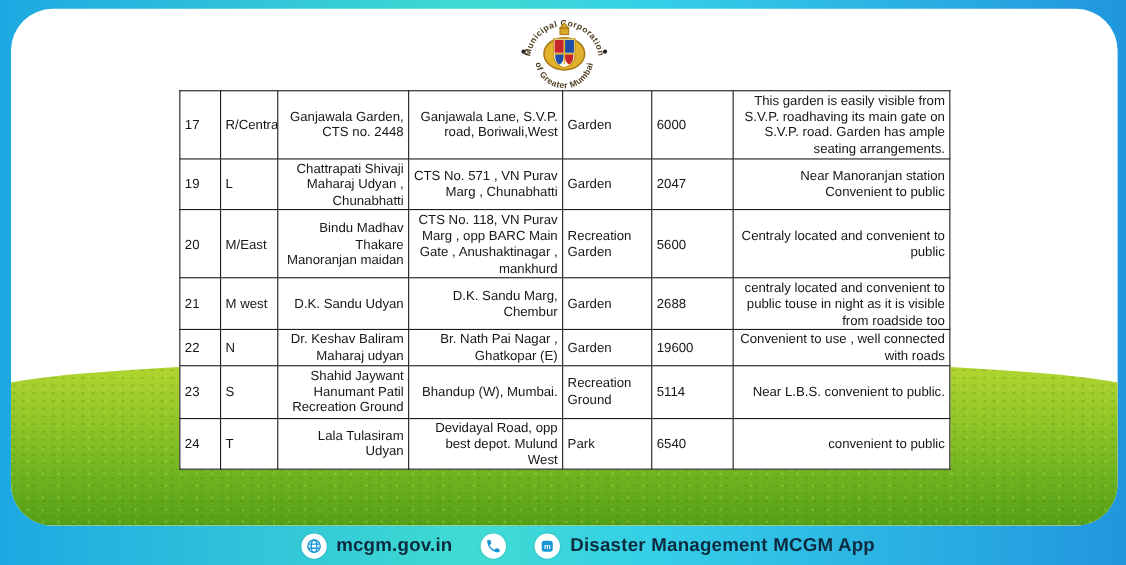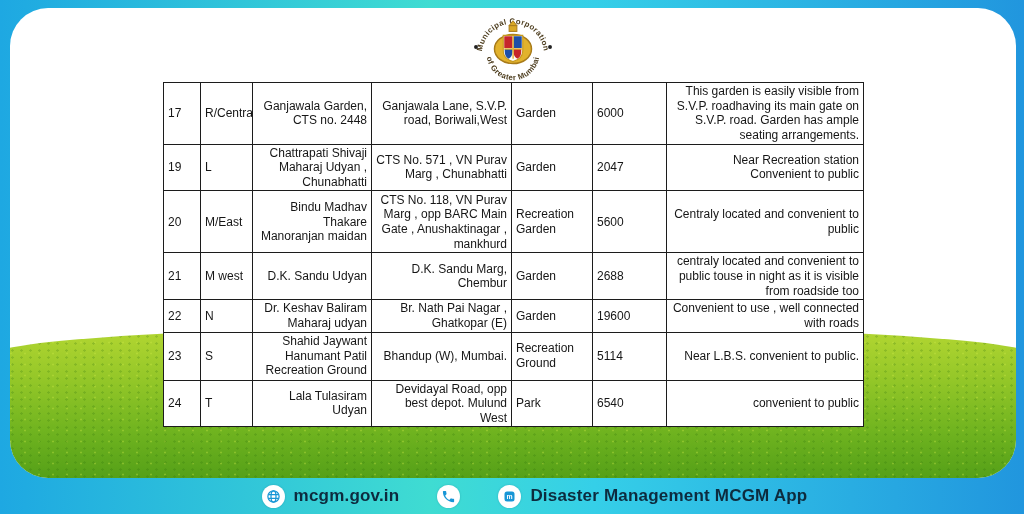--- a/index.html
+++ b/index.html
@@ -34,21 +34,21 @@
   table.gardens td{
     border:1px solid #1c1c1c;padding:1px 4px;vertical-align:middle;
     overflow:hidden;
   }
   td.c-center{}
   td.c-left{text-align:right;}
   td.vb{vertical-align:bottom;}
 
   .footer{
     position:absolute;left:0;right:0;bottom:0;height:36px;
-    display:flex;align-items:center;justify-content:center;gap:38px;margin-left:45px;
+    display:flex;align-items:center;justify-content:center;gap:26px;margin-left:45px;
   }
   .f-item{display:flex;align-items:center;gap:9px;cursor:pointer;}
   .f-label{font-size:17px;font-weight:700;color:#0d2b3e;letter-spacing:.2px;}
   .f-icon{
     width:23px;height:23px;border-radius:50%;background:#ffffff;
     display:flex;align-items:center;justify-content:center;flex:0 0 auto;
     box-shadow:0 0 2px rgba(0,60,90,.25);
   }
   .f-icon svg{width:15px;height:15px;display:block;}
 </style>
@@ -112,21 +112,21 @@
             <td class="c-center">6000</td>
             <td class="c-left">This garden is easily visible from S.V.P. roadhaving its main gate on S.V.P. road. Garden has ample seating arrangements.</td>
           </tr>
           <tr style="height: 46px;">
             <td class="c-center">19</td>
             <td class="c-center">L</td>
             <td class="c-left">Chattrapati Shivaji Maharaj Udyan , Chunabhatti</td>
             <td class="c-left">CTS No. 571 , VN Purav Marg , Chunabhatti</td>
             <td class="c-center">Garden</td>
             <td class="c-center">2047</td>
-            <td class="c-left">Near Recreation station Convenient to public</td>
+            <td class="c-left">Near Manoranjan station Convenient to public</td>
           </tr>
           <tr style="height: 62px;">
             <td class="c-center">20</td>
             <td class="c-center">M/East</td>
             <td class="c-left">Bindu Madhav Thakare Manoranjan maidan</td>
             <td class="c-left">CTS No. 118, VN Purav Marg , opp BARC Main Gate , Anushaktinagar , mankhurd</td>
             <td class="c-center">Recreation Garden</td>
             <td class="c-center">5600</td>
             <td class="c-left vb">Centraly located and convenient to public</td>
           </tr>

